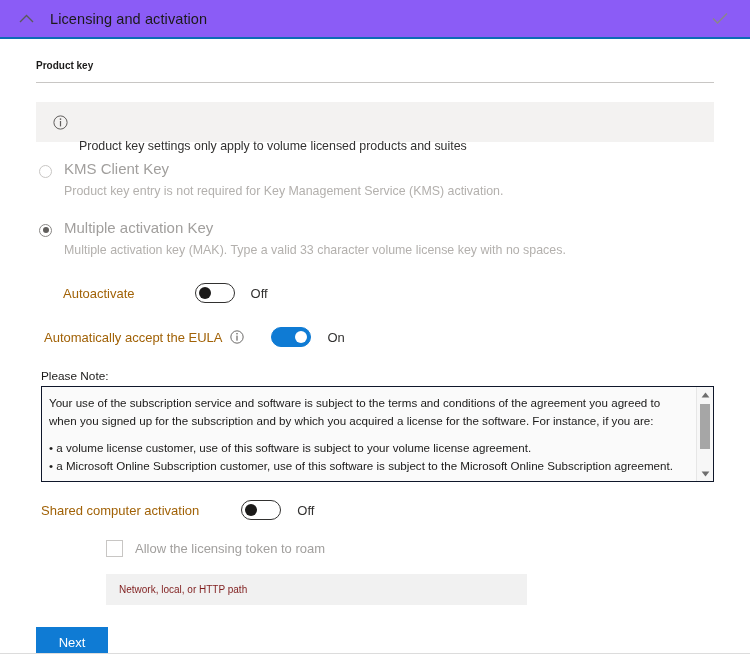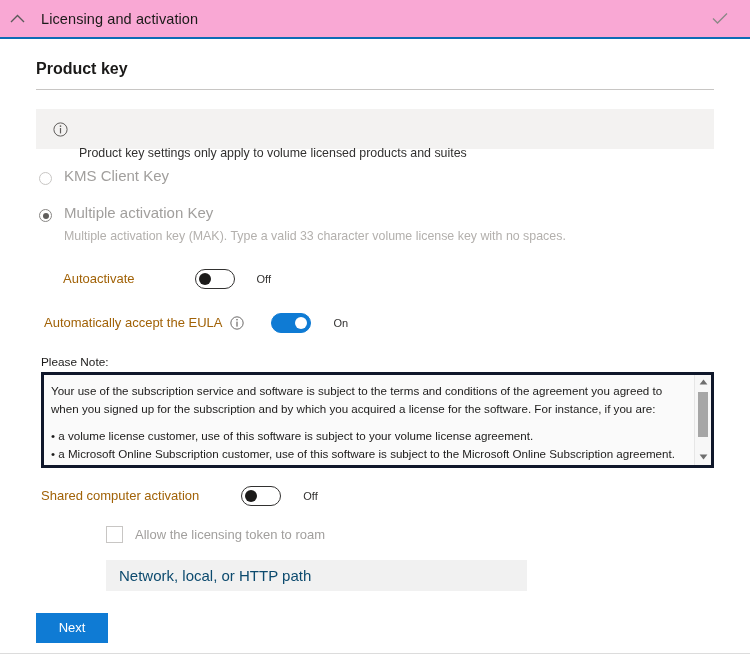--- a/index.html
+++ b/index.html
@@ -14,22 +14,22 @@
     color: #201f1e;
     overflow: hidden;
     position: relative;
   }
 
   
   .header {
     height: 37px;
     display: flex;
     align-items: center;
-    padding: 0 18px 0 5px;
-    background: #f9a8d4;
+    padding: 0 18px 0 14px;
+    background: #8b5cf6;
     box-sizing: border-box;
   }
   .chevron-btn {
     width: 24px;
     height: 24px;
     display: flex;
     align-items: center;
     justify-content: center;
     flex: 0 0 auto;
   }
@@ -55,21 +55,21 @@
     width: 100%;
   }
 
   
   .content {
     padding: 0 0 0 0;
     box-sizing: border-box;
   }
 
   .section-title {
-    font-size: 16px;
+    font-size: 10px;
     font-weight: bold;
     color: #1b1a19;
     margin: 21px 0 0 36px;
   }
   .section-rule {
     height: 1px;
     background: #c8c6c4;
     margin: 11px 36px 0 36px;
   }
 
@@ -185,40 +185,40 @@
     position: absolute;
     width: 12px;
     height: 12px;
     border-radius: 50%;
     background: #ffffff;
     right: 3px;
     top: 50%;
     transform: translateY(-50%);
   }
   .switch-state {
-    font-size: 11px;
+    font-size: 13px;
     color: #323130;
-    margin-left: 22px;
+    margin-left: 16px;
     text-align: center;
   }
 
   .sw-autoactivate { margin-left: 60px; }
   .sw-eula         { margin-left: 27px; }
   .sw-shared       { margin-left: 42px; }
 
   
   .note-wrap { margin: 22px 36px 0 41px; }
   .note-label {
     font-size: 11.8px;
     color: #1b1a719;
     color: #1b1a19;
     margin-bottom: 3px;
   }
   .note-box {
-    border: 3px solid #0f172a;
+    border: 1px solid #0f172a;
     background: #fafafa;
     height: 96px;
     display: flex;
     box-sizing: border-box;
   }
   .note-text {
     flex: 1 1 auto;
     padding: 7px 10px 0 7px;
     font-size: 11.6px;
     line-height: 1.55;
@@ -280,22 +280,22 @@
   
   .path-input {
     margin: 17px 0 0 106px;
     width: 421px;
     height: 31px;
     background: #f1f1f1;
     display: flex;
     align-items: center;
     padding-left: 13px;
     box-sizing: border-box;
-    font-size: 15px;
-    color: #0c4a6e;
+    font-size: 10px;
+    color: #7f1d1d;
   }
 
   
   .next-btn {
     margin: 22px 0 0 36px;
     width: 72px;
     height: 30px;
     background: #0f7bd4;
     color: #ffffff;
     font-size: 13px;
@@ -348,20 +348,21 @@
     <span class="infobar-text">Product key settings only apply to volume licensed products and suites</span>
   </div>
 
   <div class="radio-group">
 
     <div class="radio-block">
       <div class="radio-row">
         <span class="radio-mark"></span>
         <span class="radio-label">KMS Client Key</span>
       </div>
+      <div class="radio-desc">Product key entry is not required for Key Management Service (KMS) activation.</div>
     </div>
 
     <div class="radio-block">
       <div class="radio-row">
         <span class="radio-mark checked"></span>
         <span class="radio-label">Multiple activation Key</span>
       </div>
       <div class="radio-desc">Multiple activation key (MAK). Type a valid 33 character volume license key with no spaces.</div>
     </div>
 

